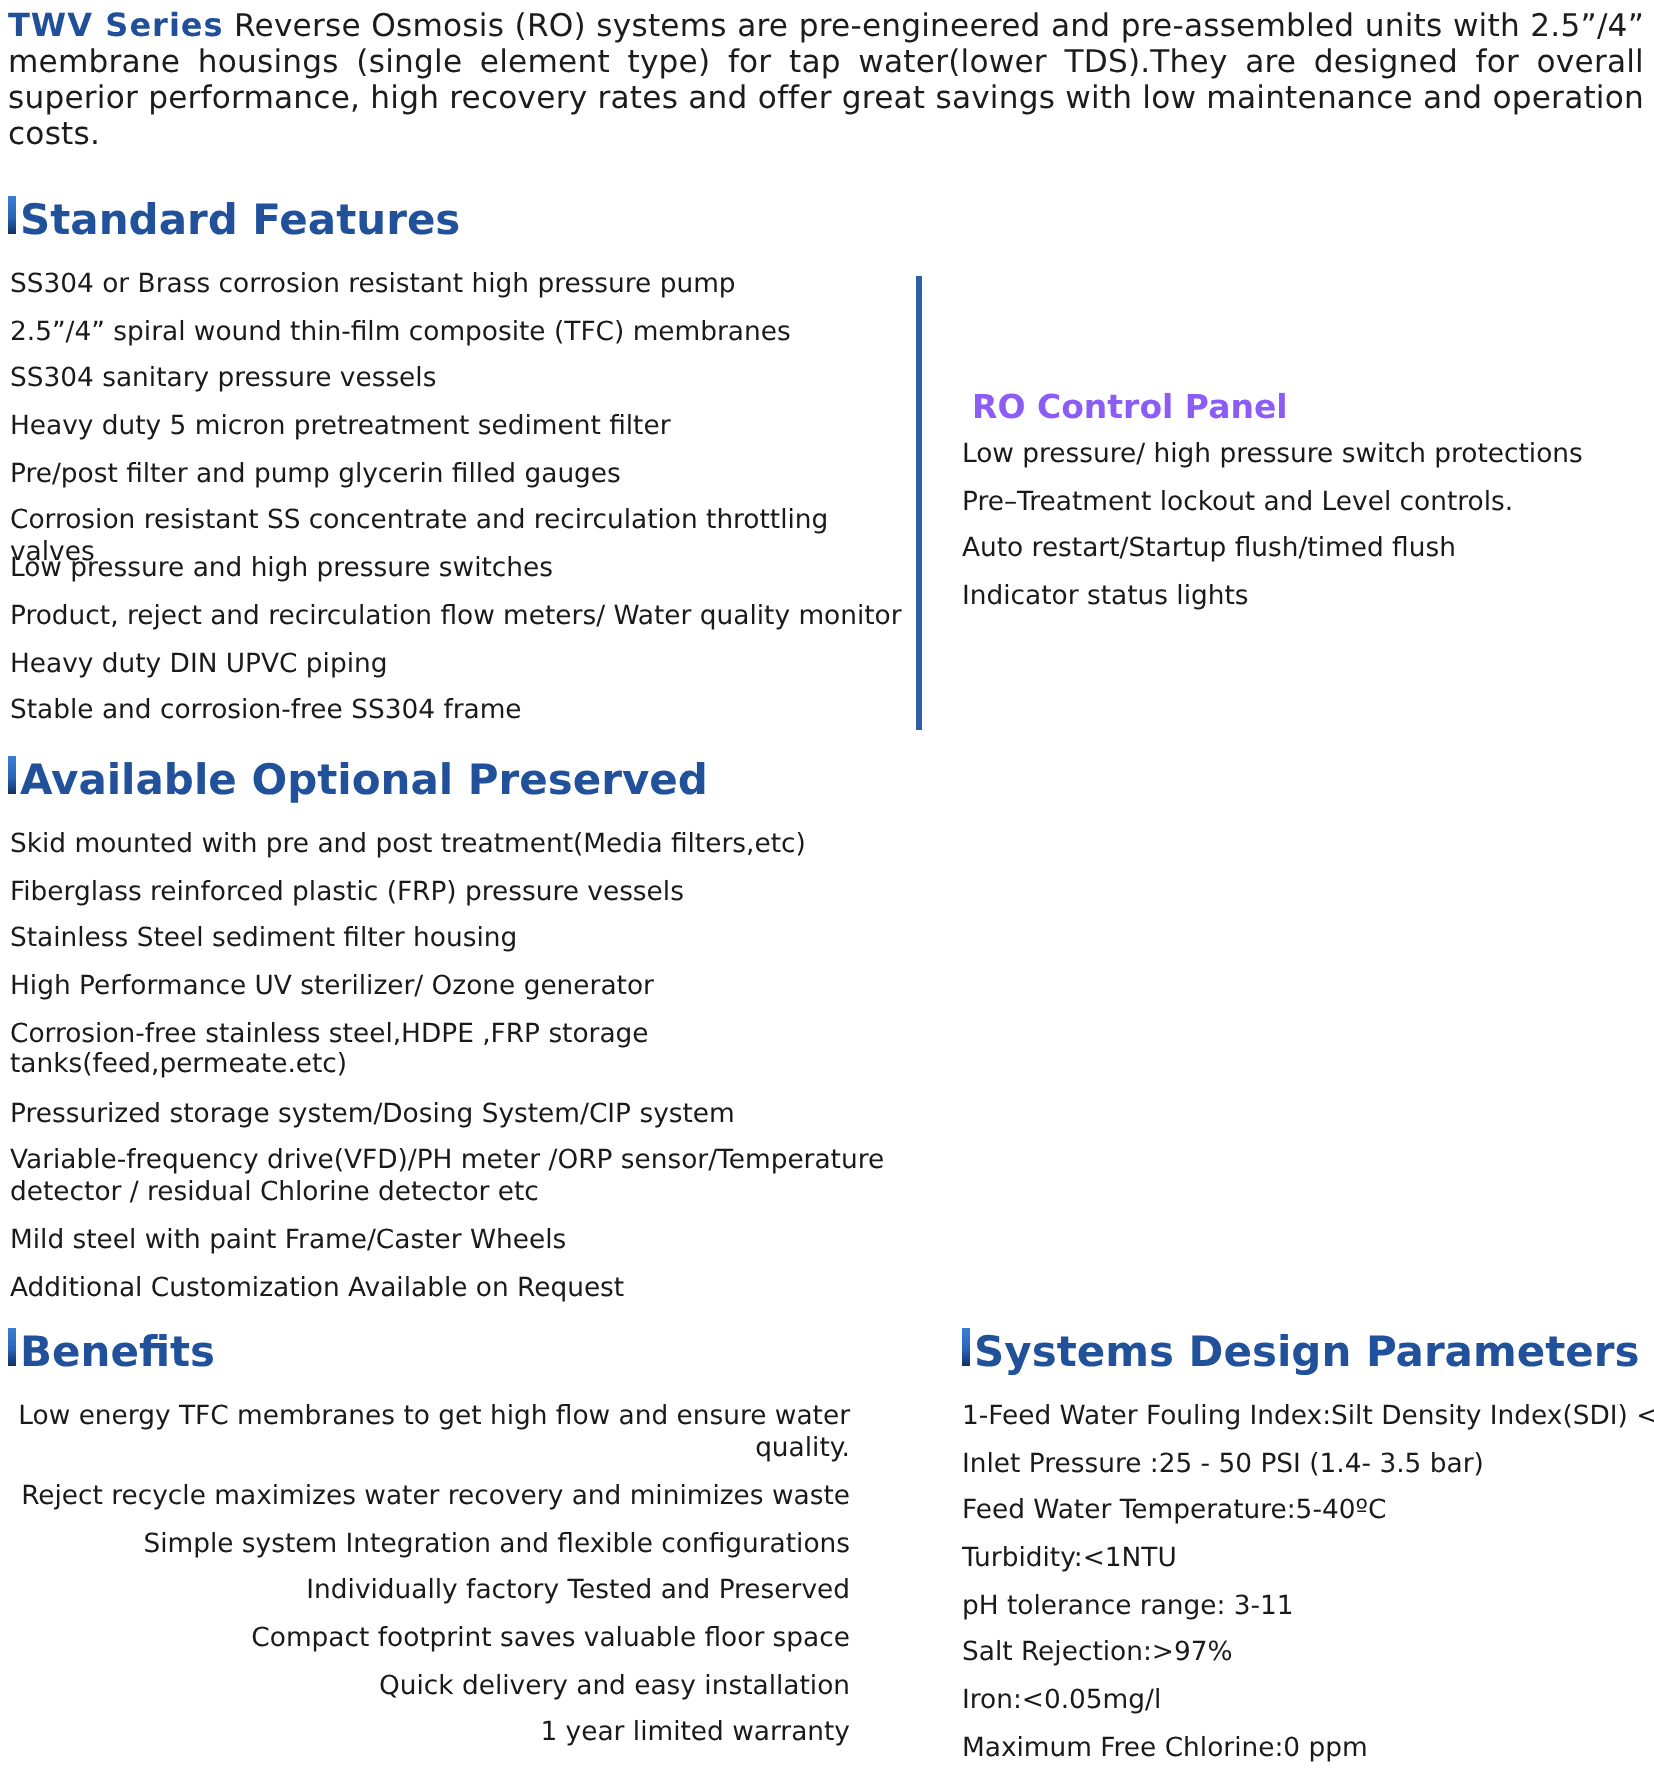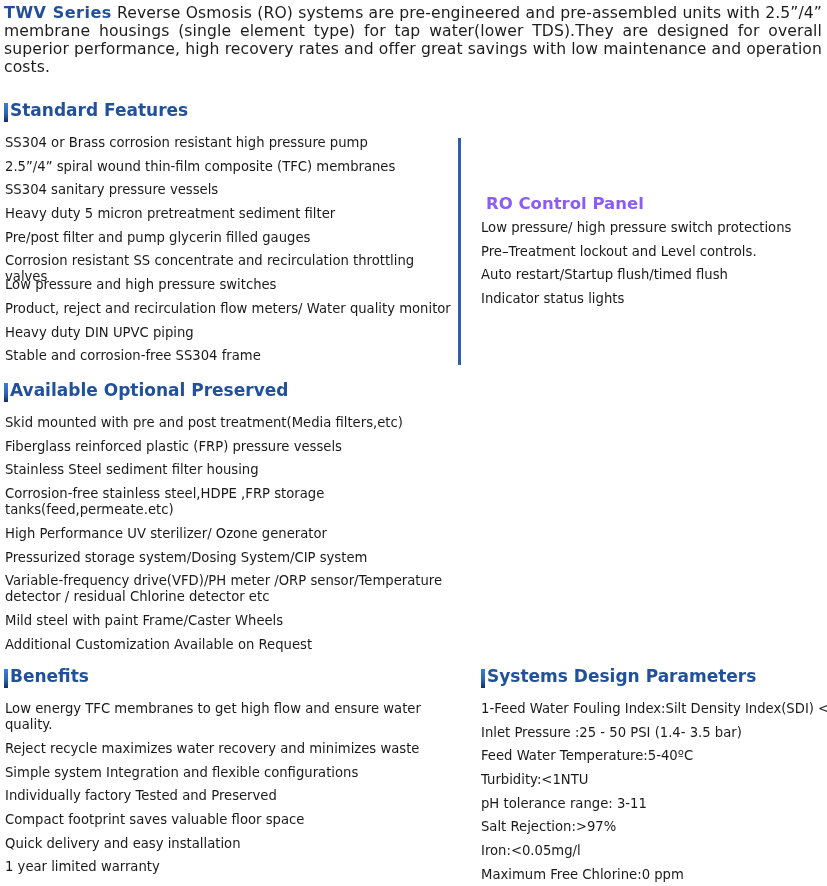--- a/index.html
+++ b/index.html
@@ -11,22 +11,22 @@
     position: absolute; left: 4px; top: 4px; width: 818px;
     font-size: 15.6px; line-height: 18px; text-align: justify;
     letter-spacing: 0.1px; color: #1c1c1c;
   }
   .intro .brand {
     font-family: "DejaVu Sans", sans-serif; font-weight: bold;
     font-size: 16px; color: #214f9a; letter-spacing: 0.5px;
   }
   .heading {
     position: absolute; font-weight: bold; color: #21519a;
-    font-size: 17px; line-height: 24px; white-space: nowrap;
-    display: flex; align-items: flex-end;
+    font-size: 21px; line-height: 24px; white-space: nowrap;
+    display: flex; align-items: flex-start;
   }
   .heading .marker {
     display: inline-block; width: 4px; height: 19px; margin-right: 2px;
     background: linear-gradient(to bottom, #3a7fd4 0%, #2a66b8 55%, #0f2f66 100%);
   }
   .subheading {
     position: absolute; font-weight: bold; color: #8b5cf6;
     font-size: 16.5px; line-height: 20px; white-space: nowrap;
   }
   .list { position: absolute; margin: 0; padding: 0; list-style: none; }
@@ -74,33 +74,33 @@
 </ul>
 
 <div class="heading" style="left:4px; top:378px;">
   <span class="marker"></span>
   <span>Available Optional Preserved</span>
 </div>
 <ul class="list" style="left:5px; top:415px; width:450px;">
   <li style="height:23.7px">Skid mounted with pre and post treatment(Media filters,etc)</li>
   <li style="height:23.7px">Fiberglass reinforced plastic (FRP) pressure vessels</li>
   <li style="height:23.7px">Stainless Steel sediment filter housing</li>
+  <li style="height:23.7px">High Performance UV sterilizer/ Ozone generator</li>
   <li style="height:40px; width:320px;">Corrosion-free stainless steel,HDPE ,FRP storage tanks(feed,permeate.etc)</li>
-  <li style="height:23.7px">High Performance UV sterilizer/ Ozone generator</li>
   <li style="height:23.7px">Pressurized storage system/Dosing System/CIP system</li>
   <li style="height:40px; width:445px;">Variable-frequency drive(VFD)/PH meter /ORP sensor/Temperature detector / residual Chlorine detector etc</li>
   <li style="height:23.7px">Mild steel with paint Frame/Caster Wheels</li>
   <li style="height:23.7px">Additional Customization Available on Request</li>
 </ul>
 
 <div class="heading" style="left:4px; top:664px;">
   <span class="marker"></span>
   <span>Benefits</span>
 </div>
-<ul class="list" style="left:5px; top:701px; width:420px;">
+<ul class="list" style="left:5px; top:701px; width:420px;text-align:right;">
   <li style="height:40px;">Low energy TFC membranes to get high flow and ensure water quality.</li>
   <li style="height:23.7px">Reject recycle maximizes water recovery and minimizes waste</li>
   <li style="height:23.7px">Simple system Integration and flexible configurations</li>
   <li style="height:23.7px">Individually factory Tested and Preserved</li>
   <li style="height:23.7px">Compact footprint saves valuable floor space</li>
   <li style="height:23.7px">Quick delivery and easy installation</li>
   <li style="height:23.7px">1 year limited warranty</li>
 </ul>
 
 <div class="heading" style="left:481px; top:664px;">

